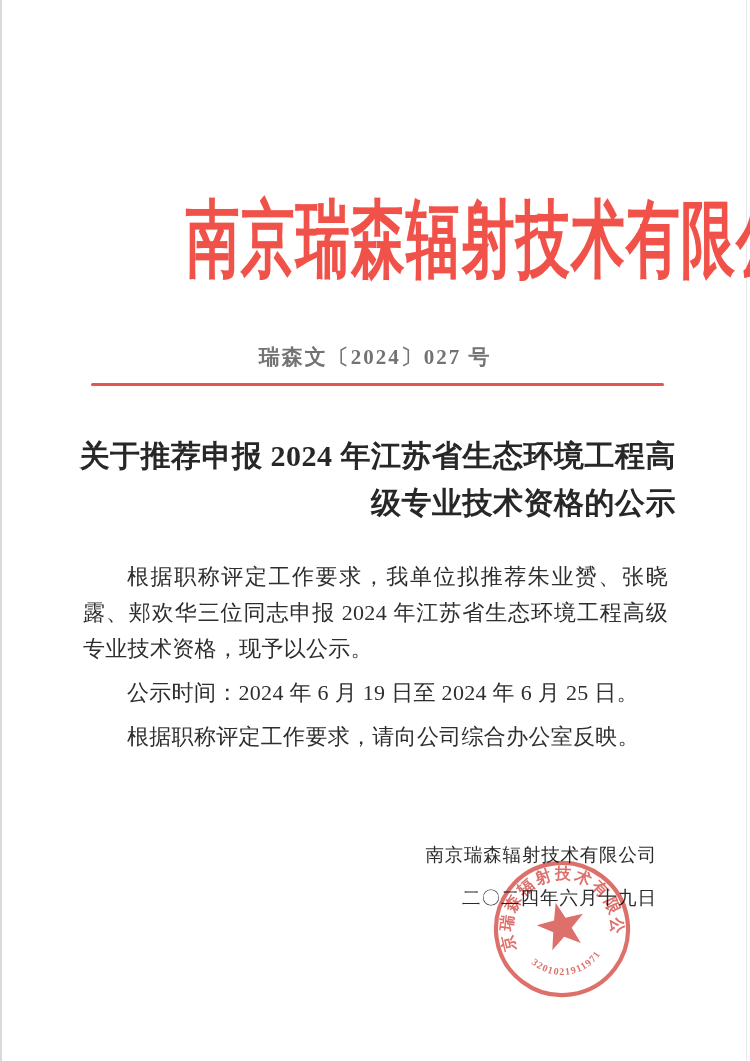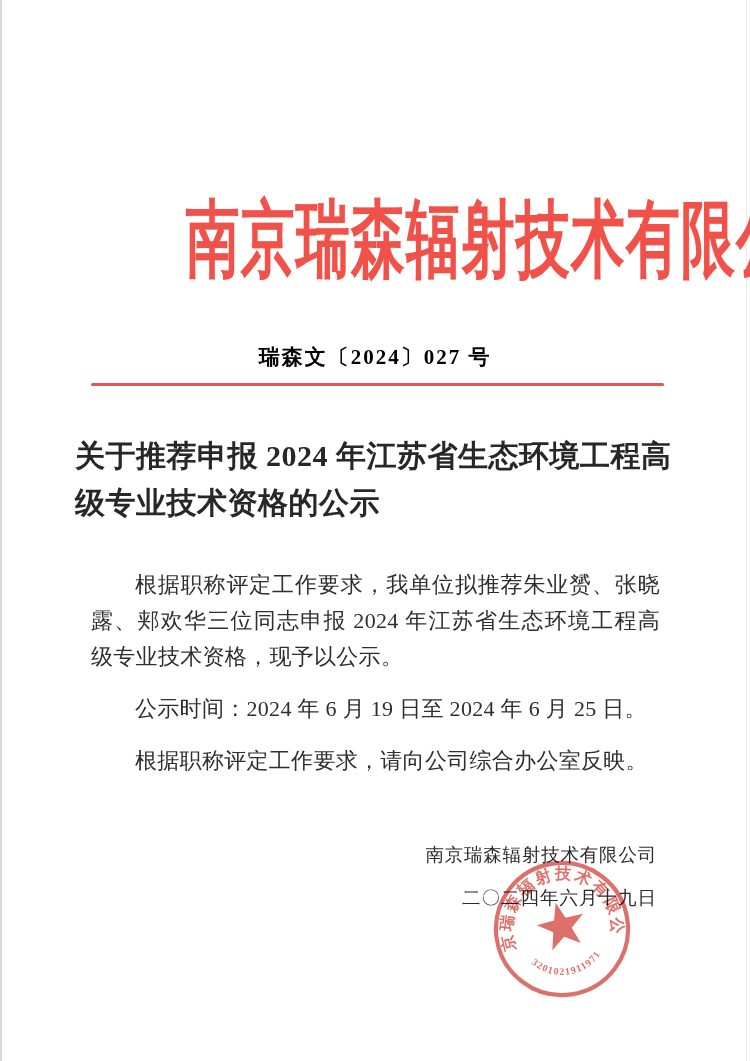--- a/index.html
+++ b/index.html
@@ -20,36 +20,36 @@
     position:absolute; top:190px; left:0; width:750px; text-align:center;
     color:var(--title-red,#f0524a); font-weight:bold; font-size:84px; line-height:100px;
     white-space:nowrap;
   }
   .company-title .condense {
     display:inline-block; transform:scaleX(.64); transform-origin:50% 50%;
     letter-spacing:2px; text-shadow:0 0 1px rgba(240,82,74,.45);
   }
   .doc-number {
     position:absolute; top:343px; left:0; width:750px; text-align:center;
-    font-size:21px; font-weight:600; letter-spacing:2px; color:#000000;
+    font-size:21px; font-weight:600; letter-spacing:2px; color:#737373;
   }
   .red-rule {
     position:absolute; top:383px; left:91px; width:573px; height:3px;
     background:var(--rule-red,#e4564e); border-radius:2px;
   }
   .heading {
-    position:absolute; top:432px; left:75px; width:601px; text-align:left;
+    position:absolute; top:432px; left:75px; width:601px; text-align:right;
     font-size:30px; line-height:47px; font-weight:bold; color:#272727;
     letter-spacing:.5px;
   }
   .body-text {
     position:absolute; top:551px; left:75px; width:601px;
     font-size:22px; line-height:36px; text-align:justify; letter-spacing:.3px;
   }
-  .body-text p { margin:16px; text-indent:2em; }
+  .body-text p { margin:8px; text-indent:2em; }
   .signature {
     position:absolute; top:842px; right:93px; text-align:right;
     font-size:18.5px; color:#2b2b2b; letter-spacing:.8px; z-index:1;
   }
   .signature .sig-company { line-height:26px; }
   .signature .sig-date { line-height:26px; margin-top:17px; letter-spacing:1px; }
   .seal {
     position:absolute; left:472px; top:839px; width:180px; height:180px;
     z-index:2; opacity:.82; mix-blend-mode:multiply; pointer-events:none;
   }

